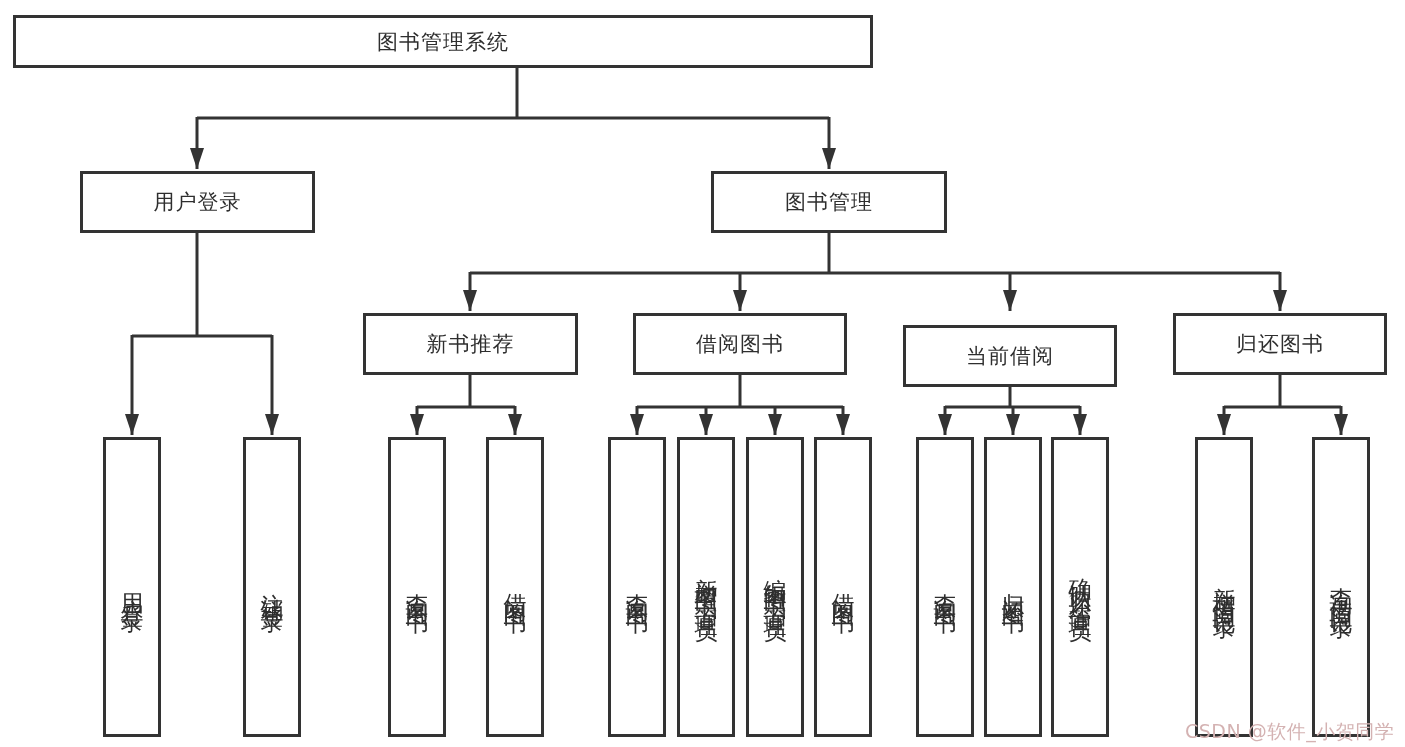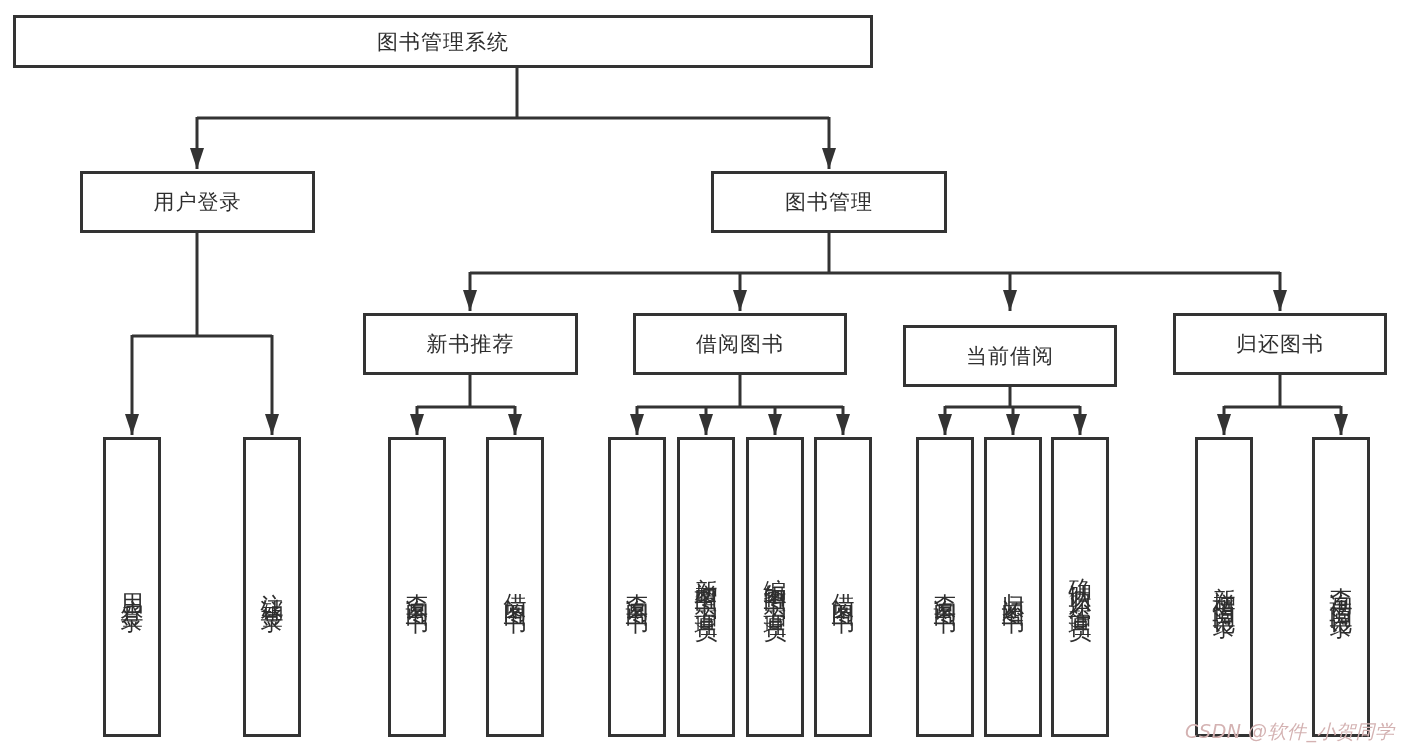--- a/index.html
+++ b/index.html
@@ -42,21 +42,20 @@
   }
   #watermark{
     position:absolute;
     left:1185px;top:719px;
     width:215px;
     font-size:19px;
     color:var(--watermark);
     white-space:nowrap;
     z-index:5;
     letter-spacing:0.5px;
-    font-style:italic;
   }
 </style>
 </head>
 <body>
 
 <div id="canvas">
 
   <svg id="wires" viewBox="0 0 1405 747" xmlns="http://www.w3.org/2000/svg">
     <defs>
       <marker id="arr" markerUnits="userSpaceOnUse" markerWidth="24" markerHeight="16" refX="21" refY="7" orient="auto">

